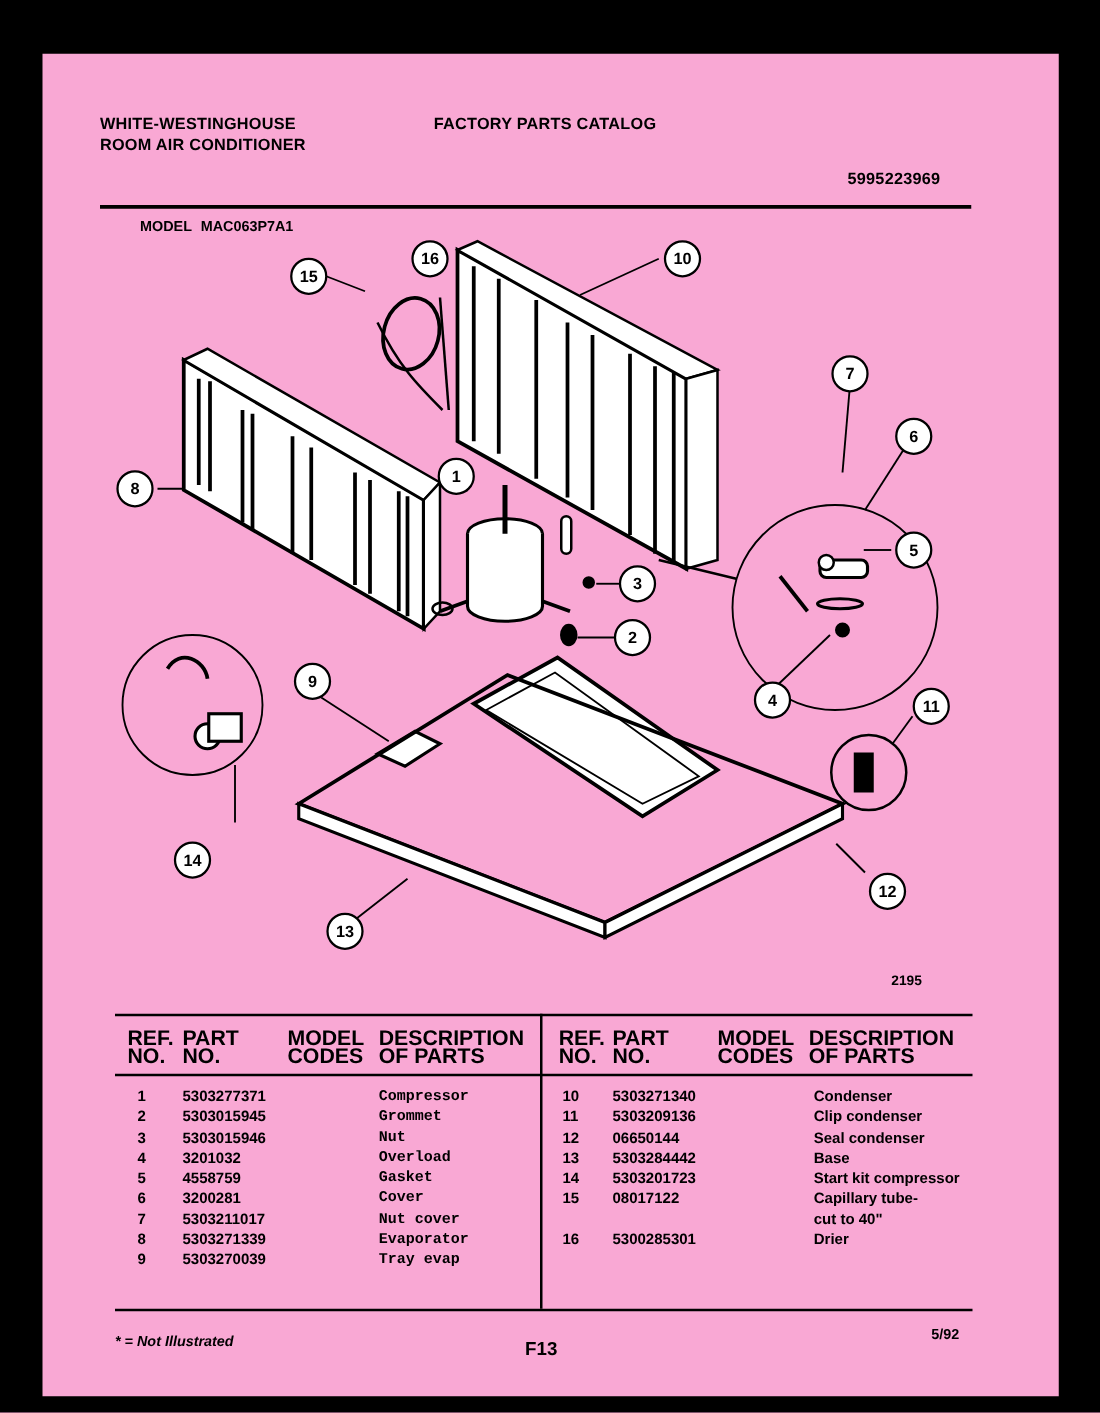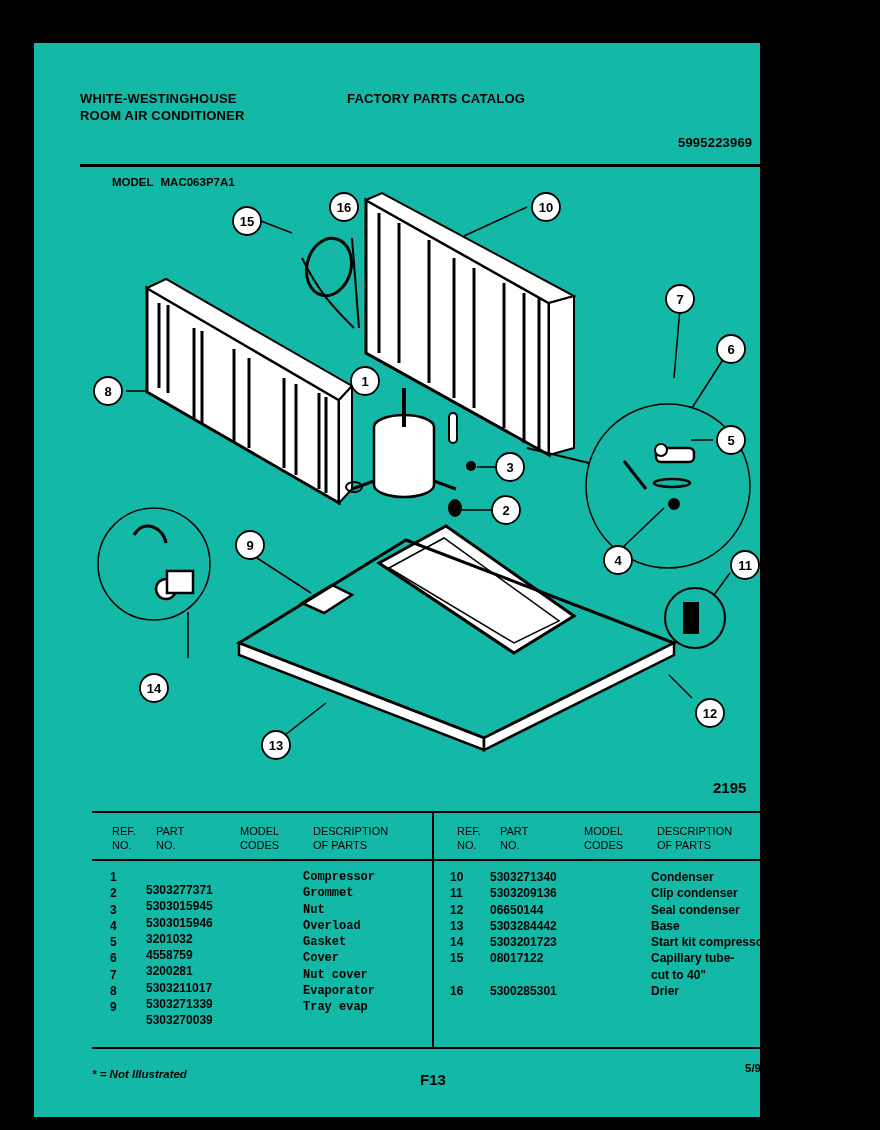--- a/index.html
+++ b/index.html
@@ -1,29 +1,29 @@
 <!DOCTYPE html>
 <html><head>
 <meta charset="utf-8">
 <style>
   html, body { margin: 0; padding: 0; }
   body {
     width: 880px; height: 1130px; background: #000; position: relative; overflow: hidden;
     font-family: "Liberation Sans", sans-serif; color: #000;
   }
   .page {
-    position: absolute; left: 34px; top: 43px; width: 726px; height: 1074px; background: #14b8a6;
+    position: absolute; left: 34px; top: 43px; width: 813px; height: 1074px; background: #f9a8d4;
   }
   .abs { position: absolute; }
   .hdr { font-weight: bold; font-size: 13px; line-height: 17px; letter-spacing: 0.2px; }
   .rule { position: absolute; background: #000; }
   .model { font-weight: bold; font-size: 11.5px; padding-left: 32px; }
   svg.diagram { position: absolute; left: 0; top: 0; }
   .callout-text { font-family: "Liberation Sans", sans-serif; font-weight: bold; font-size: 13px; }
-  .th { position: absolute; font-weight: normal; font-size: 11px; line-height: 14px; margin-left: 10px; }
+  .th { position: absolute; font-weight: bold; font-size: 17px; line-height: 14px; }
   .cell { position: absolute; font-weight: bold; font-size: 12px; line-height: 16.3px; white-space: nowrap; }
   .small { font-weight: bold; font-size: 12px; }
   .pageno { font-weight: bold; font-size: 15px; }
 </style>
 </head>
 <body>
 
 <div class="page">
 
   <div class="abs hdr" style="left:46px; top:47px;">
@@ -165,21 +165,21 @@
       <text x="512" y="164">10</text>
       <text x="711" y="522">11</text>
       <text x="676" y="670">12</text>
       <text x="242" y="702">13</text>
       <text x="120" y="645">14</text>
       <text x="213" y="178">15</text>
       <text x="310" y="164">16</text>
     </g>
   </svg>
 
-  <div class="abs small" style="left:679px; top:736px; font-size:15px;">2195</div>
+  <div class="abs small" style="left:679px; top:736px; font-size:11px;">2195</div>
 
   <div class="rule" style="left:58px; top:768px; width:686px; height:2px;"></div>
   <div class="rule" style="left:58px; top:816px; width:686px; height:2px;"></div>
   <div class="rule" style="left:398px; top:768px; width:2px; height:236px;"></div>
   <div class="rule" style="left:58px; top:1004px; width:686px; height:2px;"></div>
 
   <div class="th" style="left:68px; top:781px;">
       <div>REF.</div>
       <div>NO.</div>
     </div>
@@ -217,21 +217,21 @@
     <div>1</div>
     <div>2</div>
     <div>3</div>
     <div>4</div>
     <div>5</div>
     <div>6</div>
     <div>7</div>
     <div>8</div>
     <div>9</div>
   </div>
-  <div class="cell" style="left:112px; top:826px;margin-top:13px;">
+  <div class="cell" style="left:112px; top:826px;">
     <div>5303277371</div>
     <div>5303015945</div>
     <div>5303015946</div>
     <div>3201032</div>
     <div>4558759</div>
     <div>3200281</div>
     <div>5303211017</div>
     <div>5303271339</div>
     <div>5303270039</div>
   </div>

